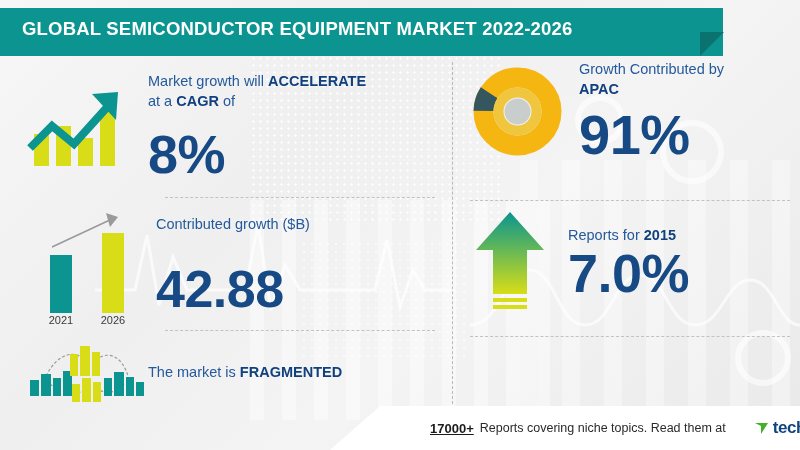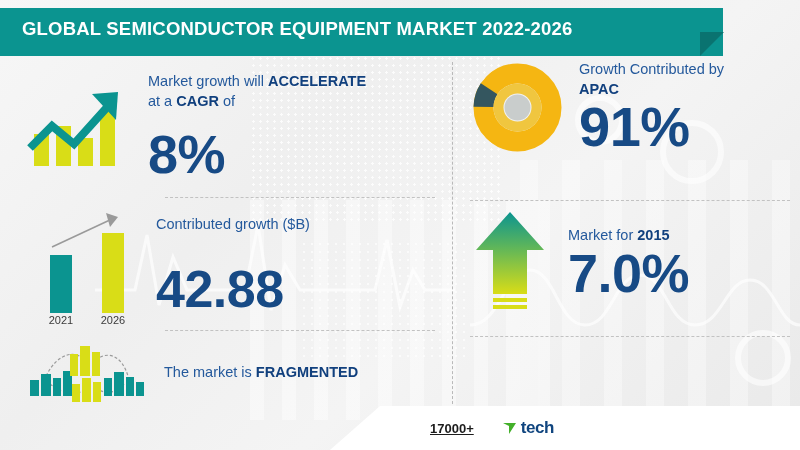--- a/index.html
+++ b/index.html
@@ -171,21 +171,21 @@
   #panel-growth22  { top: 208px; left: 470px; width: 320px; }
 
   .cagr-icon  { width: 120px; height: 90px; }
   .inc-icon   { width: 130px; height: 120px; text-decoration: underline; }
   .frag-icon  { width: 130px; height: 70px; }
   .apac-icon  { width: 95px;  height: 95px; margin-right: 14px; }
   .arrow-icon { width: 80px;  height: 110px; margin-right: 18px; }
 
   .cagr-body { margin-left: 10px; }
   .inc-body  { margin-left: 8px; }
-  .frag-body { margin-left: 16px; }
+  .frag-body { margin-left: 0; }
 
   .cagr-body .bignum { margin-top: 16px; }
   .inc-body  .bignum { margin-top: 28px; }
 
   
   .footer-band {
     position: absolute;
     bottom: 0;
     left: 0;
     width: 800px;
@@ -345,50 +345,51 @@
         <circle cx="47.5" cy="47.5" r="19" fill="none" stroke="#f0c63f" stroke-width="10"></circle>
 
         <circle cx="47.5" cy="47.5" r="13" fill="#c9cdcc"></circle>
       </svg>
     </div>
     <div class="panel-text">
       <div class="caption">
         <span>Growth Contributed by</span><br>
         <b>APAC</b>
       </div>
-      <div class="bignum" style="font-size:56px; ">91%</div>
+      <div class="bignum" style="font-size:56px; margin-top:8px;">91%</div>
     </div>
   </div>
 
   <div class="panel" id="panel-growth22">
     <div class="panel-icon arrow-icon">
       <svg viewBox="0 0 80 110" width="80" height="110">
         <defs>
           <linearGradient id="arrowGrad" x1="0" y1="0" x2="0" y2="1">
             <stop offset="0%" stop-color="#0b9490"></stop>
             <stop offset="45%" stop-color="#62b758"></stop>
             <stop offset="100%" stop-color="#d9dd17"></stop>
           </linearGradient>
         </defs>
         <path d="M40,4 L74,42 L57,42 L57,86 L23,86 L23,42 L6,42 Z" fill="url(#arrowGrad)"></path>
         <rect x="23" y="90" width="34" height="4" fill="#d9dd17"></rect>
         <rect x="23" y="97" width="34" height="4" fill="#d9dd17"></rect>
       </svg>
     </div>
     <div class="panel-text">
       <div class="caption">
-        <span>Market for </span><b>2015</b>
+        <span>Reports for </span><b>2015</b>
       </div>
       <div class="bignum" style="font-size:54px; margin-top:0;">7.0%</div>
     </div>
   </div>
 
   <div class="footer-band"></div>
   <div class="footer-inner">
     <span class="footer-count">17000+</span>
+    <span class="footer-text">Reports covering niche topics. Read them at</span>
     <span class="logo">
       <svg width="16" height="16" viewBox="0 0 16 16">
         <path d="M1,3 L14,3 L7,14 L7,6 Z" fill="#43b02a"></path>
       </svg>
       <span class="logo-word logo-tech">tech</span>
     </span>
   </div>
 
 </div>
 

